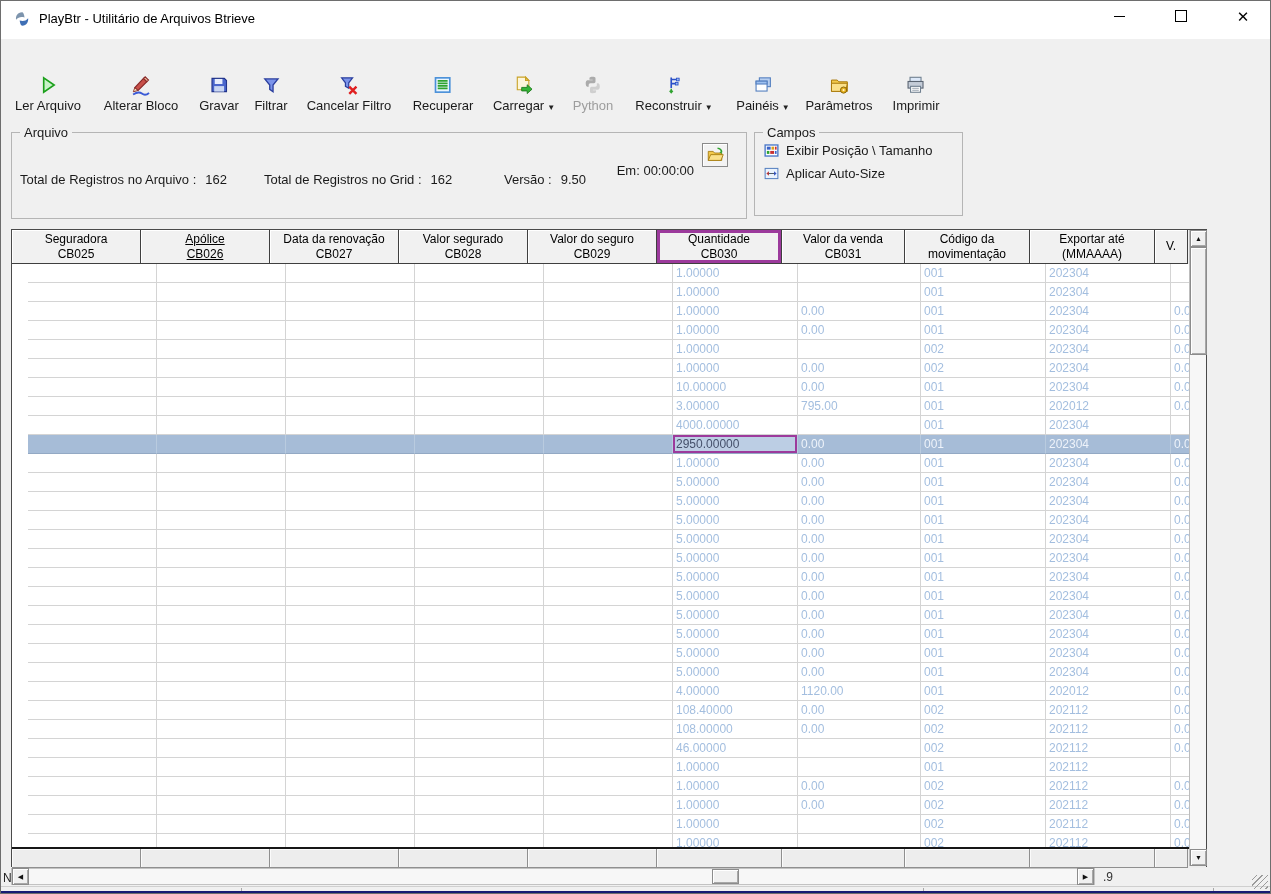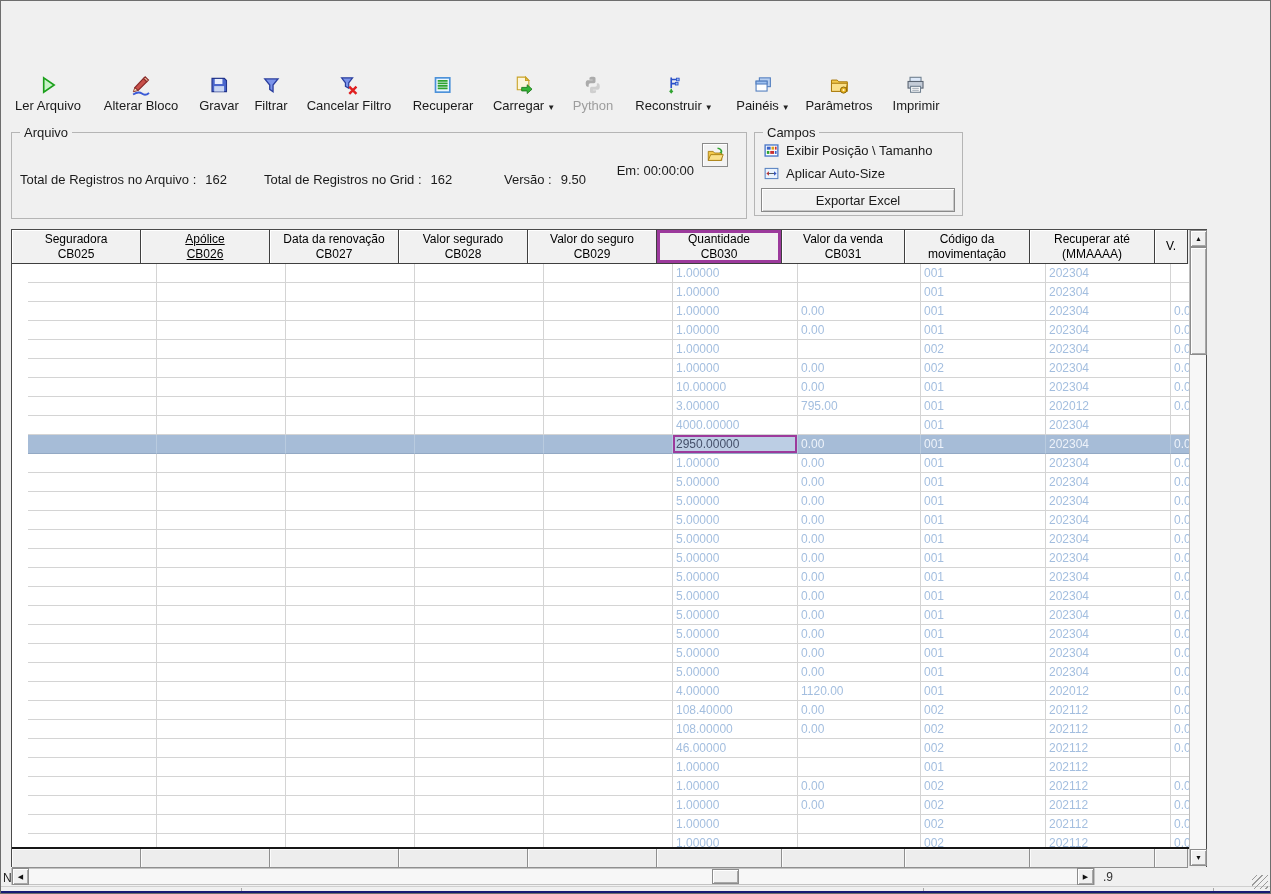--- a/index.html
+++ b/index.html
@@ -62,20 +62,38 @@
   #statusbar{position:absolute;left:0;top:885px;width:100%;height:6px;background:#f0f0f0;border-top:1px solid #cfcfcf;}
   .sdiv{position:absolute;top:1px;width:1px;height:4px;background:#a8a8a8;}
   #grip{position:absolute;right:2px;top:874px;width:16px;height:14px;background:repeating-linear-gradient(135deg,transparent 0 3px,#9a9a9a 3px 4px);}
   #navy{position:absolute;left:0;top:890px;width:100%;height:4px;background:#181b73;}
 </style>
 </head>
 <body>
 
 <div id="win">
 
+  <div id="titlebar">
+    <span id="appicon">
+      <svg viewBox="0 0 20 20">
+        <path d="M10 2.6 C5 2.6 2.8 7 3.4 10.8 C6 7.6 9.2 7.2 12.8 8.2 C12.3 4.9 11.6 2.6 10 2.6 Z" fill="#7d94ad"></path>
+        <path d="M10.2 17.4 C15.2 17.4 17.4 13 16.8 9.2 C14.2 12.4 11 12.8 7.4 11.8 C7.9 15.1 8.6 17.4 10.2 17.4 Z" fill="#3f6fb5"></path>
+      </svg>
+    </span>
+    <span id="title">PlayBtr - Utilitário de Arquivos Btrieve</span>
+    <div class="winbtn" id="btn-min">
+        <span class="glyph-min"></span>
+      </div>
+    <div class="winbtn" id="btn-max">
+        <span class="glyph-max"></span>
+      </div>
+    <div class="winbtn" id="btn-close">
+        <span class="glyph-close">✕</span>
+      </div>
+  </div>
 
 
   <div id="toolbar">
       <div class="tbtn" style="left: 47px;">
         <svg viewBox="0 0 20 20">
           <path d="M6 3.5 L15.5 10 L6 16.5 Z" fill="#c9f2c9" stroke="#1ca01c" stroke-width="1.5"></path>
         </svg>
         <span class="tlabel"><span>Ler Arquivo</span></span>
       </div>
       <div class="tbtn" style="left: 140px;">
@@ -205,23 +223,20 @@
     </div>
     <div class="campos-item" style="top:32px;">
       <svg viewBox="0 0 20 20">
         <rect x="2.5" y="4" width="15" height="12" fill="#eaf2fc" stroke="#5580c0" stroke-width="1.2"></rect>
         <path d="M4 10 l3-2.6 v5.2 Z" fill="#c03030"></path>
         <path d="M16 10 l-3-2.6 v5.2 Z" fill="#3050c8"></path>
         <path d="M6.5 10 h7" stroke="#405060" stroke-width="1.1"></path>
       </svg>
       <span>Aplicar Auto-Size</span>
     </div>
-    <div id="btn-excel">
-      <span>Exportar Excel</span>
-    </div>
   </div>
 
   <div id="grid">
     <div id="ghead">
         <div class="hcell" style="width: 129px;">
           <div>Seguradora</div>
           <div>CB025</div>
         </div>
         <div class="hcell" style="width: 129px; text-decoration: underline;">
           <div>Apólice</div>
@@ -245,21 +260,21 @@
         </div>
         <div class="hcell" style="width: 123px;">
           <div>Valor da venda</div>
           <div>CB031</div>
         </div>
         <div class="hcell" style="width: 125px;">
           <div>Código da</div>
           <div>movimentação</div>
         </div>
         <div class="hcell" style="width: 125px;">
-          <div>Recuperar até</div>
+          <div>Exportar até</div>
           <div>(MMAAAA)</div>
         </div>
         <div class="hcell" style="width: 33px;">
           <div>V.</div>
           <div></div>
         </div>
       </div>
     <div id="gbody">
         <div class="grow">
           <div class="gcell" style="width: 129px;"></div>

